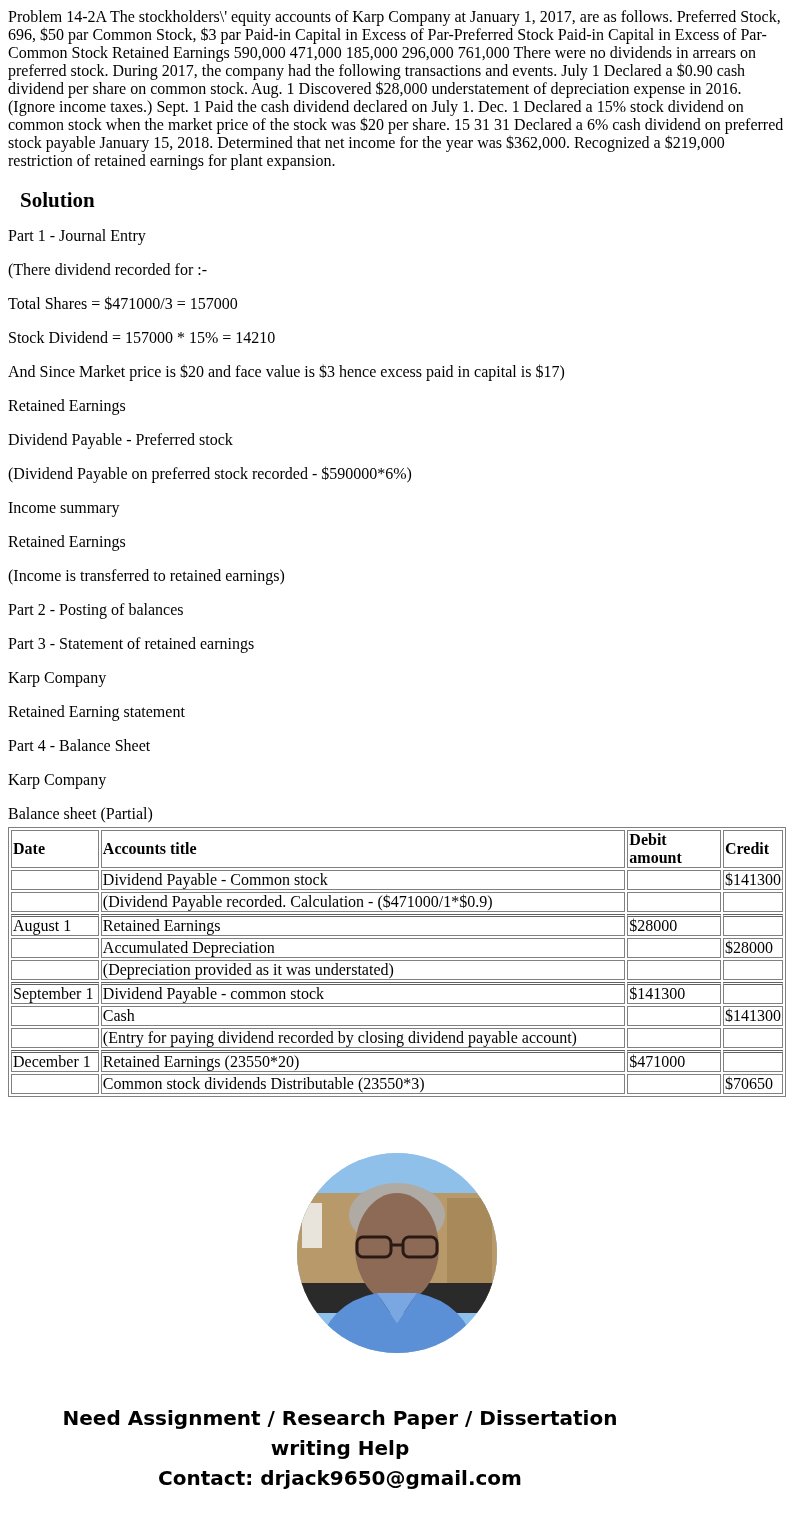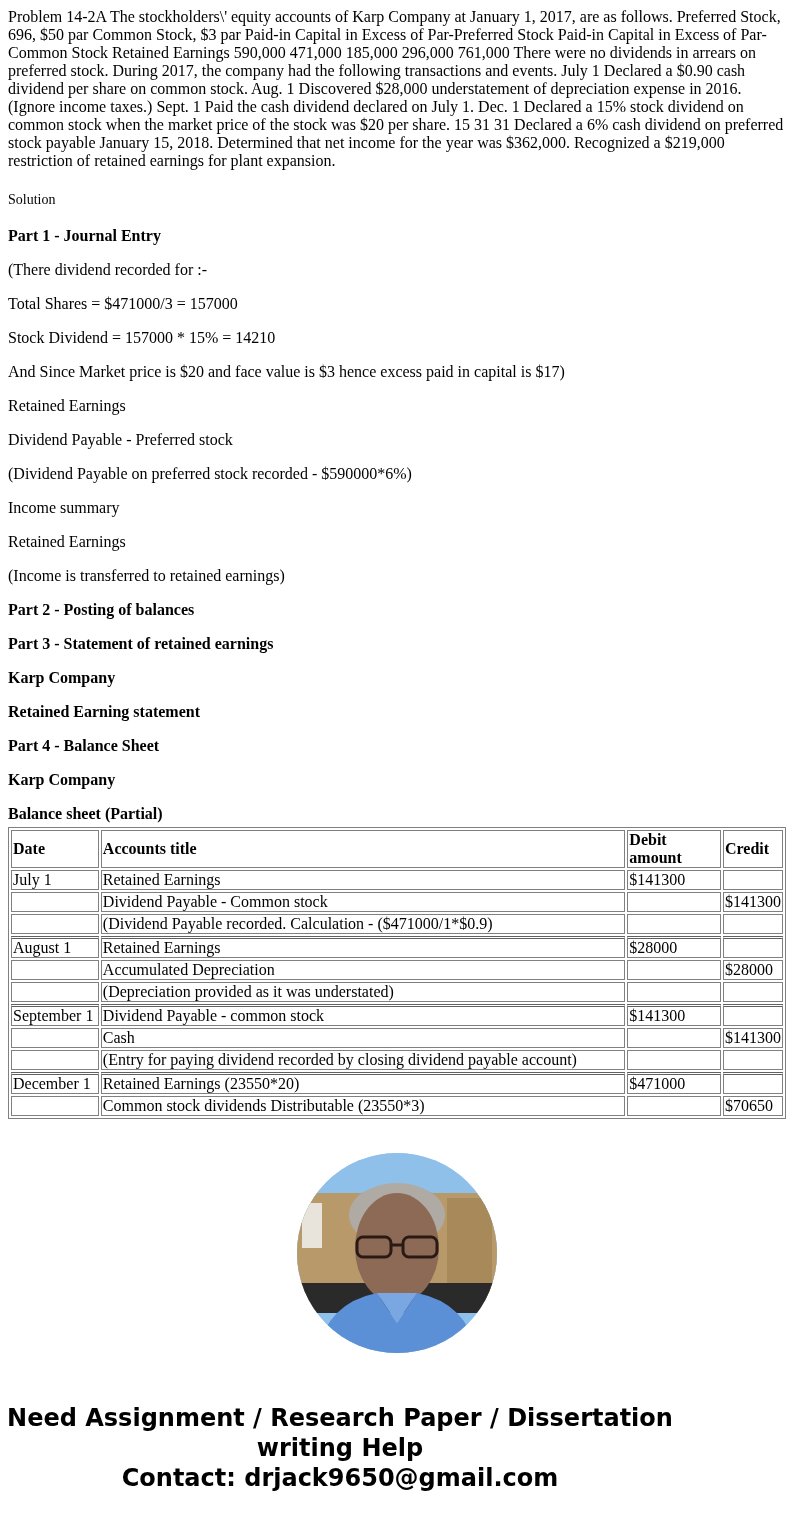--- a/index.html
+++ b/index.html
@@ -3,44 +3,44 @@
 <meta charset="utf-8">
 <style>
   html, body { margin: 0; padding: 0; background: #ffffff; }
   body { width: 794px; height: 1523px; position: relative; overflow: hidden; color: #000; }
   .content {
     position: absolute; left: 0; top: 0; width: 794px; height: 1123px; overflow: hidden;
     font-family: "Liberation Serif", serif; font-size: 16px; line-height: 18px;
   }
   .inner { padding: 8px 8px 0 8px; }
   .problem { margin: 0; }
-  h3.solution { font-size: 14px; font-weight: normal; margin: 19px 0 0 0; line-height: 22px; }
+  h3.solution { font-size: 21px; font-weight: bold; margin: 19px 0 0 12px; line-height: 22px; }
   p.line { margin: 16px 0 0 0; }
-  p.bold { font-weight: bold; }
+  p.bold { font-weight: normal; }
   table.journal {
     margin-top: 4px; border: 1px solid #808080; border-collapse: separate; border-spacing: 2px;
     width: 778px;
   }
   table.journal td, table.journal th {
     border: 1px solid #808080; padding: 0 1px; text-align: left; vertical-align: middle;
     font-size: 16px; line-height: 18px; height: 18px;
   }
   table.journal th { font-weight: bold; height: 34px; }
   tbody.group-sep tr:first-child td { border-top: 3px double #606060; }
   .col-date { width: 84px; }
   .col-acct { width: 525px; }
   .col-debit { width: 90px; }
   .col-credit { width: 56px; }
   .avatar {
     position: absolute; left: 297px; top: 1153px; width: 200px; height: 200px; border-radius: 50%;
     overflow: hidden; background: #9cc6ea;
   }
   .footer {
     position: absolute; left: 0; top: 1403px; width: 680px; text-align: center;
-    font-family: "DejaVu Sans", sans-serif; font-weight: bold; font-size: 24px; line-height: 30px;
+    font-family: "DejaVu Sans", sans-serif; font-weight: bold; font-size: 20px; line-height: 30px;
   }
 </style>
 </head>
 <body>
 
 <div class="content">
   <div class="inner">
     <div class="problem">Problem 14-2A The stockholders\' equity accounts of Karp Company at January 1, 2017, are as follows. Preferred Stock, 696, $50 par Common Stock, $3 par Paid-in Capital in Excess of Par-Preferred Stock Paid-in Capital in Excess of Par-Common Stock Retained Earnings 590,000 471,000 185,000 296,000 761,000 There were no dividends in arrears on preferred stock. During 2017, the company had the following transactions and events. July 1 Declared a $0.90 cash dividend per share on common stock. Aug. 1 Discovered $28,000 understatement of depreciation expense in 2016. (Ignore income taxes.) Sept. 1 Paid the cash dividend declared on July 1. Dec. 1 Declared a 15% stock dividend on common stock when the market price of the stock was $20 per share. 15 31 31 Declared a 6% cash dividend on preferred stock payable January 15, 2018. Determined that net income for the year was $362,000. Recognized a $219,000 restriction of retained earnings for plant expansion.</div>
     <h3 class="solution">Solution</h3>
     <div id="solution-lines">
@@ -67,26 +67,20 @@
     <table class="journal">
       <thead>
         <tr>
           <th class="col-date">Date</th>
           <th class="col-acct">Accounts title</th>
           <th class="col-debit">Debit amount</th>
           <th class="col-credit">Credit</th>
         </tr>
       </thead>
     <tbody>
-          <tr>
-            <td>July 1</td>
-            <td>Retained Earnings</td>
-            <td>$141300</td>
-            <td></td>
-          </tr>
           <tr>
             <td></td>
             <td>Dividend Payable - Common stock</td>
             <td></td>
             <td>$141300</td>
           </tr>
           <tr>
             <td></td>
             <td>(Dividend Payable recorded. Calculation - ($471000/1*$0.9)</td>
             <td></td>

